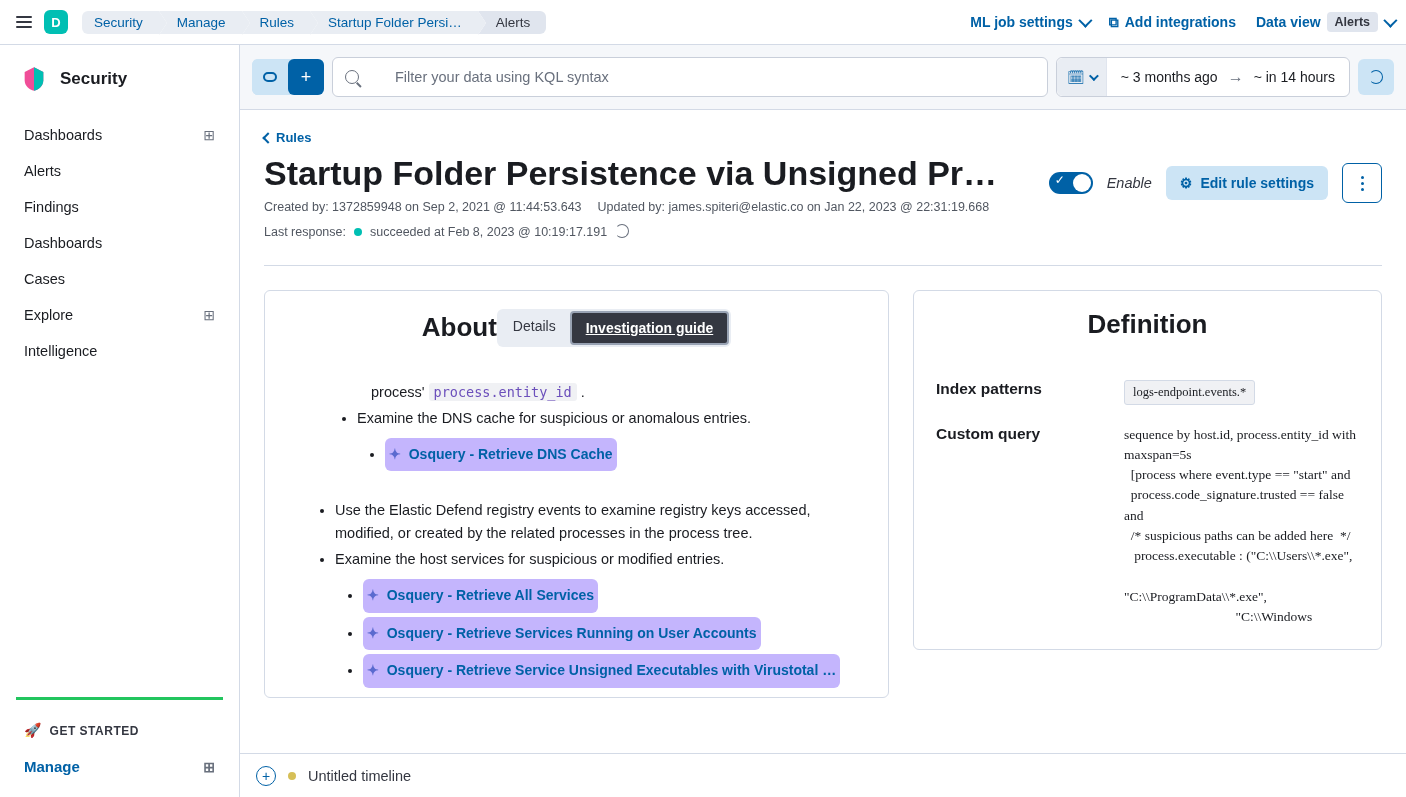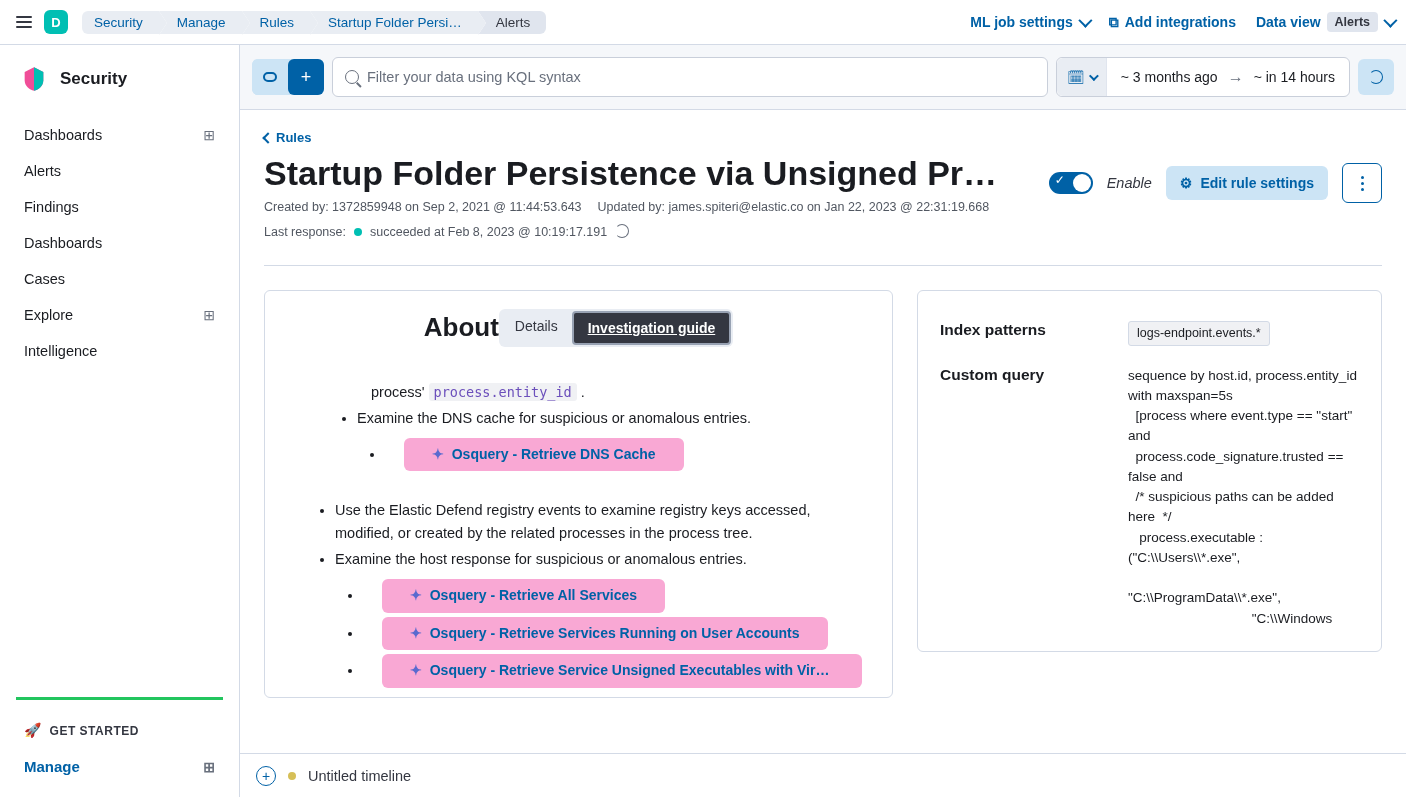--- a/index.html
+++ b/index.html
@@ -38,21 +38,21 @@
 .grid-icon { color: #69707d; font-size: 14px; }
 
 
 .main { flex: 1; display: flex; flex-direction: column; overflow: hidden; background: #fff; position: relative; }
 .query-bar { background: #f5f7fa; padding: 12px; display: flex; gap: 8px; align-items: center; border-bottom: 1px solid #d3dae6; }
 .icon-btn { width: 36px; height: 36px; border-radius: 6px; display: flex; align-items: center; justify-content: center; cursor: pointer; }
 .icon-btn.filter { background: #cce4f5; color: #0061a6; }
 .icon-btn.plus { background: #0061a6; color: #fff; }
 .icon-btn.refresh { background: #cce4f5; color: #0061a6; }
 .search-box { flex: 1; height: 40px; background: #fff; border: 1px solid #c9cfda; border-radius: 6px; display: flex; align-items: center; padding: 0 12px; gap: 8px; }
-.search-box input { flex: 1; border: none; outline: none; font-size: 14.5px; color: #343741; }
+.search-box input { flex: 1; border: none; outline: none; font-size: 14.5px; color: #343741; margin-left: 28px; }
 .search-box input::placeholder { color: #69707d; }
 .date-picker { height: 40px; background: #fff; border: 1px solid #c9cfda; border-radius: 6px; display: flex; align-items: center; }
 .dp-cal { padding: 0 10px; border-right: 1px solid #e0e5ee; background: #e9edf3; height: 100%; display: flex; align-items: center; gap: 4px; color: #0061a6; cursor: pointer; border-radius: 6px 0 0 6px;}
 .dp-range { padding: 0 14px; display: flex; align-items: center; gap: 10px; font-size: 14px; }
 .dp-arrow { color: #69707d; font-size: 16px; }
 
 .content { flex: 1; overflow-y: auto; padding: 20px 24px 80px; }
 .back-link { color: #0061a6; font-weight: 600; font-size: 13px; display: flex; align-items: center; gap: 4px; cursor: pointer; margin-bottom: 8px; }
 .page-head { display: flex; align-items: flex-start; gap: 31px; }
 .page-head .title-block { flex: 1; min-width: 0; }
@@ -82,27 +82,27 @@
 
 .tab-group { display: flex; background: #e9edf3; border-radius: 6px; padding: 2px; }
 .tab { padding: 7px 14px; font-size: 14px; font-weight: 500; cursor: pointer; border-radius: 4px; color: #343741; }
 .tab.active { background: #343741; color: #fff; text-decoration: underline; font-weight:600; border: 2px solid #98a2b3; }
 
 .about-body { padding: 20px 30px; max-height: 340px; overflow-y: hidden; }
 .about-body ul { list-style: disc; padding-left: 40px; }
 .about-body ul ul { padding-left: 28px; margin: 8px 0; }
 .about-body li { margin: 4px 0; line-height: 1.55; font-size: 14.5px; }
 .code-inline { font-family: ui-monospace, Menlo, monospace; background: #f0f1f4; color: #6b4fbb; padding: 1px 5px; border-radius: 3px; font-size: 13.5px;}
-.osquery-chip { display: inline-flex; align-items: center; gap: 8px; background: #f9a8d4; color: #0061a6; padding: 6px 28px; border-radius: 6px; font-weight: 600; font-size: 14px; cursor: pointer; max-width: 480px; margin-left: 19px;}
+.osquery-chip { display: inline-flex; align-items: center; gap: 8px; background: #c4b5fd; color: #0061a6; padding: 6px 4px; border-radius: 6px; font-weight: 600; font-size: 14px; cursor: pointer; max-width: 480px;}
 .osquery-chip .txt { white-space: nowrap; overflow: hidden; text-overflow: ellipsis; }
 
 .def-body { padding: 10px 22px 22px; }
 .def-row { display: flex; gap: 8px; margin-top: 20px; align-items: flex-start; }
 .def-label { width: 180px; font-weight: 700; font-size: 15.5px; flex-shrink: 0; }
-.def-val { flex: 1; font-size: 13.5px; line-height: 1.5; }
+.def-val { flex: 1; font-size: 13.5px; line-height: 1.5; font-family: Liberation Serif, serif; }
 .badge-pattern { background: #f0f1f4; border: 1px solid #d3dae6; padding: 2px 8px; border-radius: 3px; font-size: 12.5px; display: inline-block; }
 .query-text { white-space: pre-wrap; font-size: 13.5px; line-height: 1.5; word-break: break-word;}
 
 
 .timeline-bar { position: absolute; bottom: 0; left: 0; right: 0; height: 44px; background: #fff; border-top: 1px solid #d3dae6; display: flex; align-items: center; padding: 0 16px; gap: 12px; }
 .plus-circle { width: 20px; height: 20px; border: 1.5px solid #0061a6; border-radius: 50%; color: #0061a6; display: flex; align-items: center; justify-content: center; font-size: 14px; cursor: pointer; }
 .dot-amber { width: 8px; height: 8px; background: #d6bf57; border-radius: 50%; }
 .timeline-title { color: #343741; font-weight: 500; font-size: 14.5px; }
 
 .rocket { font-size: 14px; color: #343741;}
@@ -278,40 +278,43 @@
               <ul style="list-style:disc;">
                 <li style="margin-left:22px;"><span class="osquery-chip">
                       <span class="osq-ic"></span>
                       <span class="txt">Osquery - Retrieve DNS Cache</span>
                     </span></li>
               </ul>
             </ul>
             <br>
             <ul>
               <li>Use the Elastic Defend registry events to examine registry keys accessed, modified, or created by the related processes in the process tree.</li>
-              <li>Examine the host response for suspicious or anomalous entries.</li>
+              <li>Examine the host services for suspicious or modified entries.</li>
               <ul>
                 <li><span class="osquery-chip">
                       <span class="osq-ic"></span>
                       <span class="txt">Osquery - Retrieve All Services</span>
                     </span></li>
                 <li><span class="osquery-chip">
                       <span class="osq-ic"></span>
                       <span class="txt">Osquery - Retrieve Services Running on User Accounts</span>
                     </span></li>
                 <li><span class="osquery-chip">
                       <span class="osq-ic"></span>
                       <span class="txt">Osquery - Retrieve Service Unsigned Executables with Virustotal …</span>
                     </span></li>
               </ul>
             </ul>
           </div>
         </div>
 
         <div class="panel def">
+          <div class="panel-head">
+            <h2>Definition</h2>
+          </div>
           <div class="def-body">
             <div class="def-row">
               <div class="def-label">Index patterns</div>
               <div class="def-val"><span class="badge-pattern">logs-endpoint.events.*</span></div>
             </div>
             <div class="def-row">
               <div class="def-label">Custom query</div>
               <div class="def-val query-text">sequence by host.id, process.entity_id with maxspan=5s
   [process where event.type == "start" and
   process.code_signature.trusted == false and

